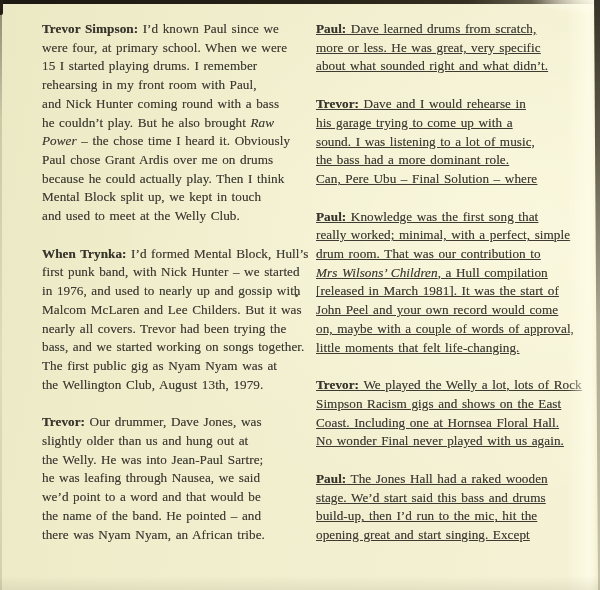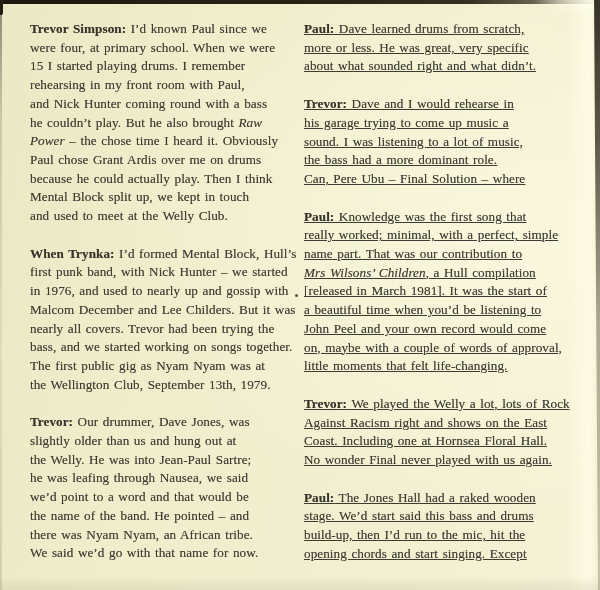--- a/index.html
+++ b/index.html
@@ -48,21 +48,21 @@
   
   .col{
     position:absolute;top:20px;
     font-size:13.2px;line-height:18.7px;color:#3e3b33;
     letter-spacing:0.05px;word-spacing:1.2px;
     text-shadow:0 0 0.5px rgba(62,59,51,0.5);
   }
   .col-left{left:30px;width:276px;}
   .col-right{left:304px;width:272px;text-decoration:underline;}
   .para{margin:0 0 19px 0;padding:0;}
-  .line{display:block;white-space:nowrap;}
+  .line{display:block;white-space:nowrap;margin-left:12px;}
   strong{font-weight:bold;color:#37342c;}
   em{font-style:italic;}
   .speck{
     position:absolute;border-radius:50%;
     background:#55524a;
   }
 </style>
 </head>
 <body>
 
@@ -78,72 +78,70 @@
         <span class="line"><em>Power</em><span> – the chose time I heard it. Obviously</span></span>
         <span class="line"><span>Paul chose Grant Ardis over me on drums</span></span>
         <span class="line"><span>because he could actually play. Then I think</span></span>
         <span class="line"><span>Mental Block split up, we kept in touch</span></span>
         <span class="line"><span>and used to meet at the Welly Club.</span></span>
       </p>
       <p class="para">
         <span class="line"><strong>When Trynka:</strong><span> I’d formed Mental Block, Hull’s</span></span>
         <span class="line"><span>first punk band, with Nick Hunter – we started</span></span>
         <span class="line"><span>in 1976, and used to nearly up and gossip with</span></span>
-        <span class="line"><span>Malcom December and Lee Childers. But it was</span></span>
+        <span class="line"><span>Malcom McLaren and Lee Childers. But it was</span></span>
         <span class="line"><span>nearly all covers. Trevor had been trying the</span></span>
         <span class="line"><span>bass, and we started working on songs together.</span></span>
         <span class="line"><span>The first public gig as Nyam Nyam was at</span></span>
-        <span class="line"><span>the Wellington Club, September 13th, 1979.</span></span>
+        <span class="line"><span>the Wellington Club, August 13th, 1979.</span></span>
       </p>
       <p class="para">
         <span class="line"><strong>Trevor:</strong><span> Our drummer, Dave Jones, was</span></span>
         <span class="line"><span>slightly older than us and hung out at</span></span>
         <span class="line"><span>the Welly. He was into Jean-Paul Sartre;</span></span>
         <span class="line"><span>he was leafing through Nausea, we said</span></span>
         <span class="line"><span>we’d point to a word and that would be</span></span>
         <span class="line"><span>the name of the band. He pointed – and</span></span>
         <span class="line"><span>there was Nyam Nyam, an African tribe.</span></span>
-        <span class="line"><span>We said we’d go with that name for now.</span></span>
       </p>
     </div>
   <div class="col col-right">
       <p class="para">
         <span class="line"><strong>Paul:</strong><span> Dave learned drums from scratch,</span></span>
         <span class="line"><span>more or less. He was great, very specific</span></span>
         <span class="line"><span>about what sounded right and what didn’t.</span></span>
       </p>
       <p class="para">
         <span class="line"><strong>Trevor:</strong><span> Dave and I would rehearse in</span></span>
-        <span class="line"><span>his garage trying to come up music a</span></span>
+        <span class="line"><span>his garage trying to come up with a</span></span>
         <span class="line"><span>sound. I was listening to a lot of music,</span></span>
         <span class="line"><span>the bass had a more dominant role.</span></span>
         <span class="line"><span>Can, Pere Ubu – Final Solution – where</span></span>
       </p>
       <p class="para">
         <span class="line"><strong>Paul:</strong><span> Knowledge was the first song that</span></span>
         <span class="line"><span>really worked; minimal, with a perfect, simple</span></span>
-        <span class="line"><span>name part. That was our contribution to</span></span>
+        <span class="line"><span>drum room. That was our contribution to</span></span>
         <span class="line"><em>Mrs Wilsons’ Children</em><span>, a Hull compilation</span></span>
         <span class="line"><span>[released in March 1981]. It was the start of</span></span>
-        <span class="line"><span>a beautiful time when you’d be listening to</span></span>
         <span class="line"><span>John Peel and your own record would come</span></span>
         <span class="line"><span>on, maybe with a couple of words of approval,</span></span>
         <span class="line"><span>little moments that felt life-changing.</span></span>
       </p>
       <p class="para">
         <span class="line"><strong>Trevor:</strong><span> We played the Welly a lot, lots of Rock</span></span>
-        <span class="line"><span>Against Racism right and shows on the East</span></span>
+        <span class="line"><span>Simpson Racism gigs and shows on the East</span></span>
         <span class="line"><span>Coast. Including one at Hornsea Floral Hall.</span></span>
         <span class="line"><span>No wonder Final never played with us again.</span></span>
       </p>
       <p class="para">
         <span class="line"><strong>Paul:</strong><span> The Jones Hall had a raked wooden</span></span>
         <span class="line"><span>stage. We’d start said this bass and drums</span></span>
         <span class="line"><span>build-up, then I’d run to the mic, hit the</span></span>
-        <span class="line"><span>opening chords and start singing. Except</span></span>
+        <span class="line"><span>opening great and start singing. Except</span></span>
       </p>
     </div>
 
   <div class="speck" style="left:295px;top:294px;width:3px;height:3px;"></div>
 
   <div class="edge-right-highlight"></div>
   <div class="edge-top"></div>
   <div class="edge-top-right-curl"></div>
   <div class="edge-left"></div>
   <div class="edge-left-blob"></div>

